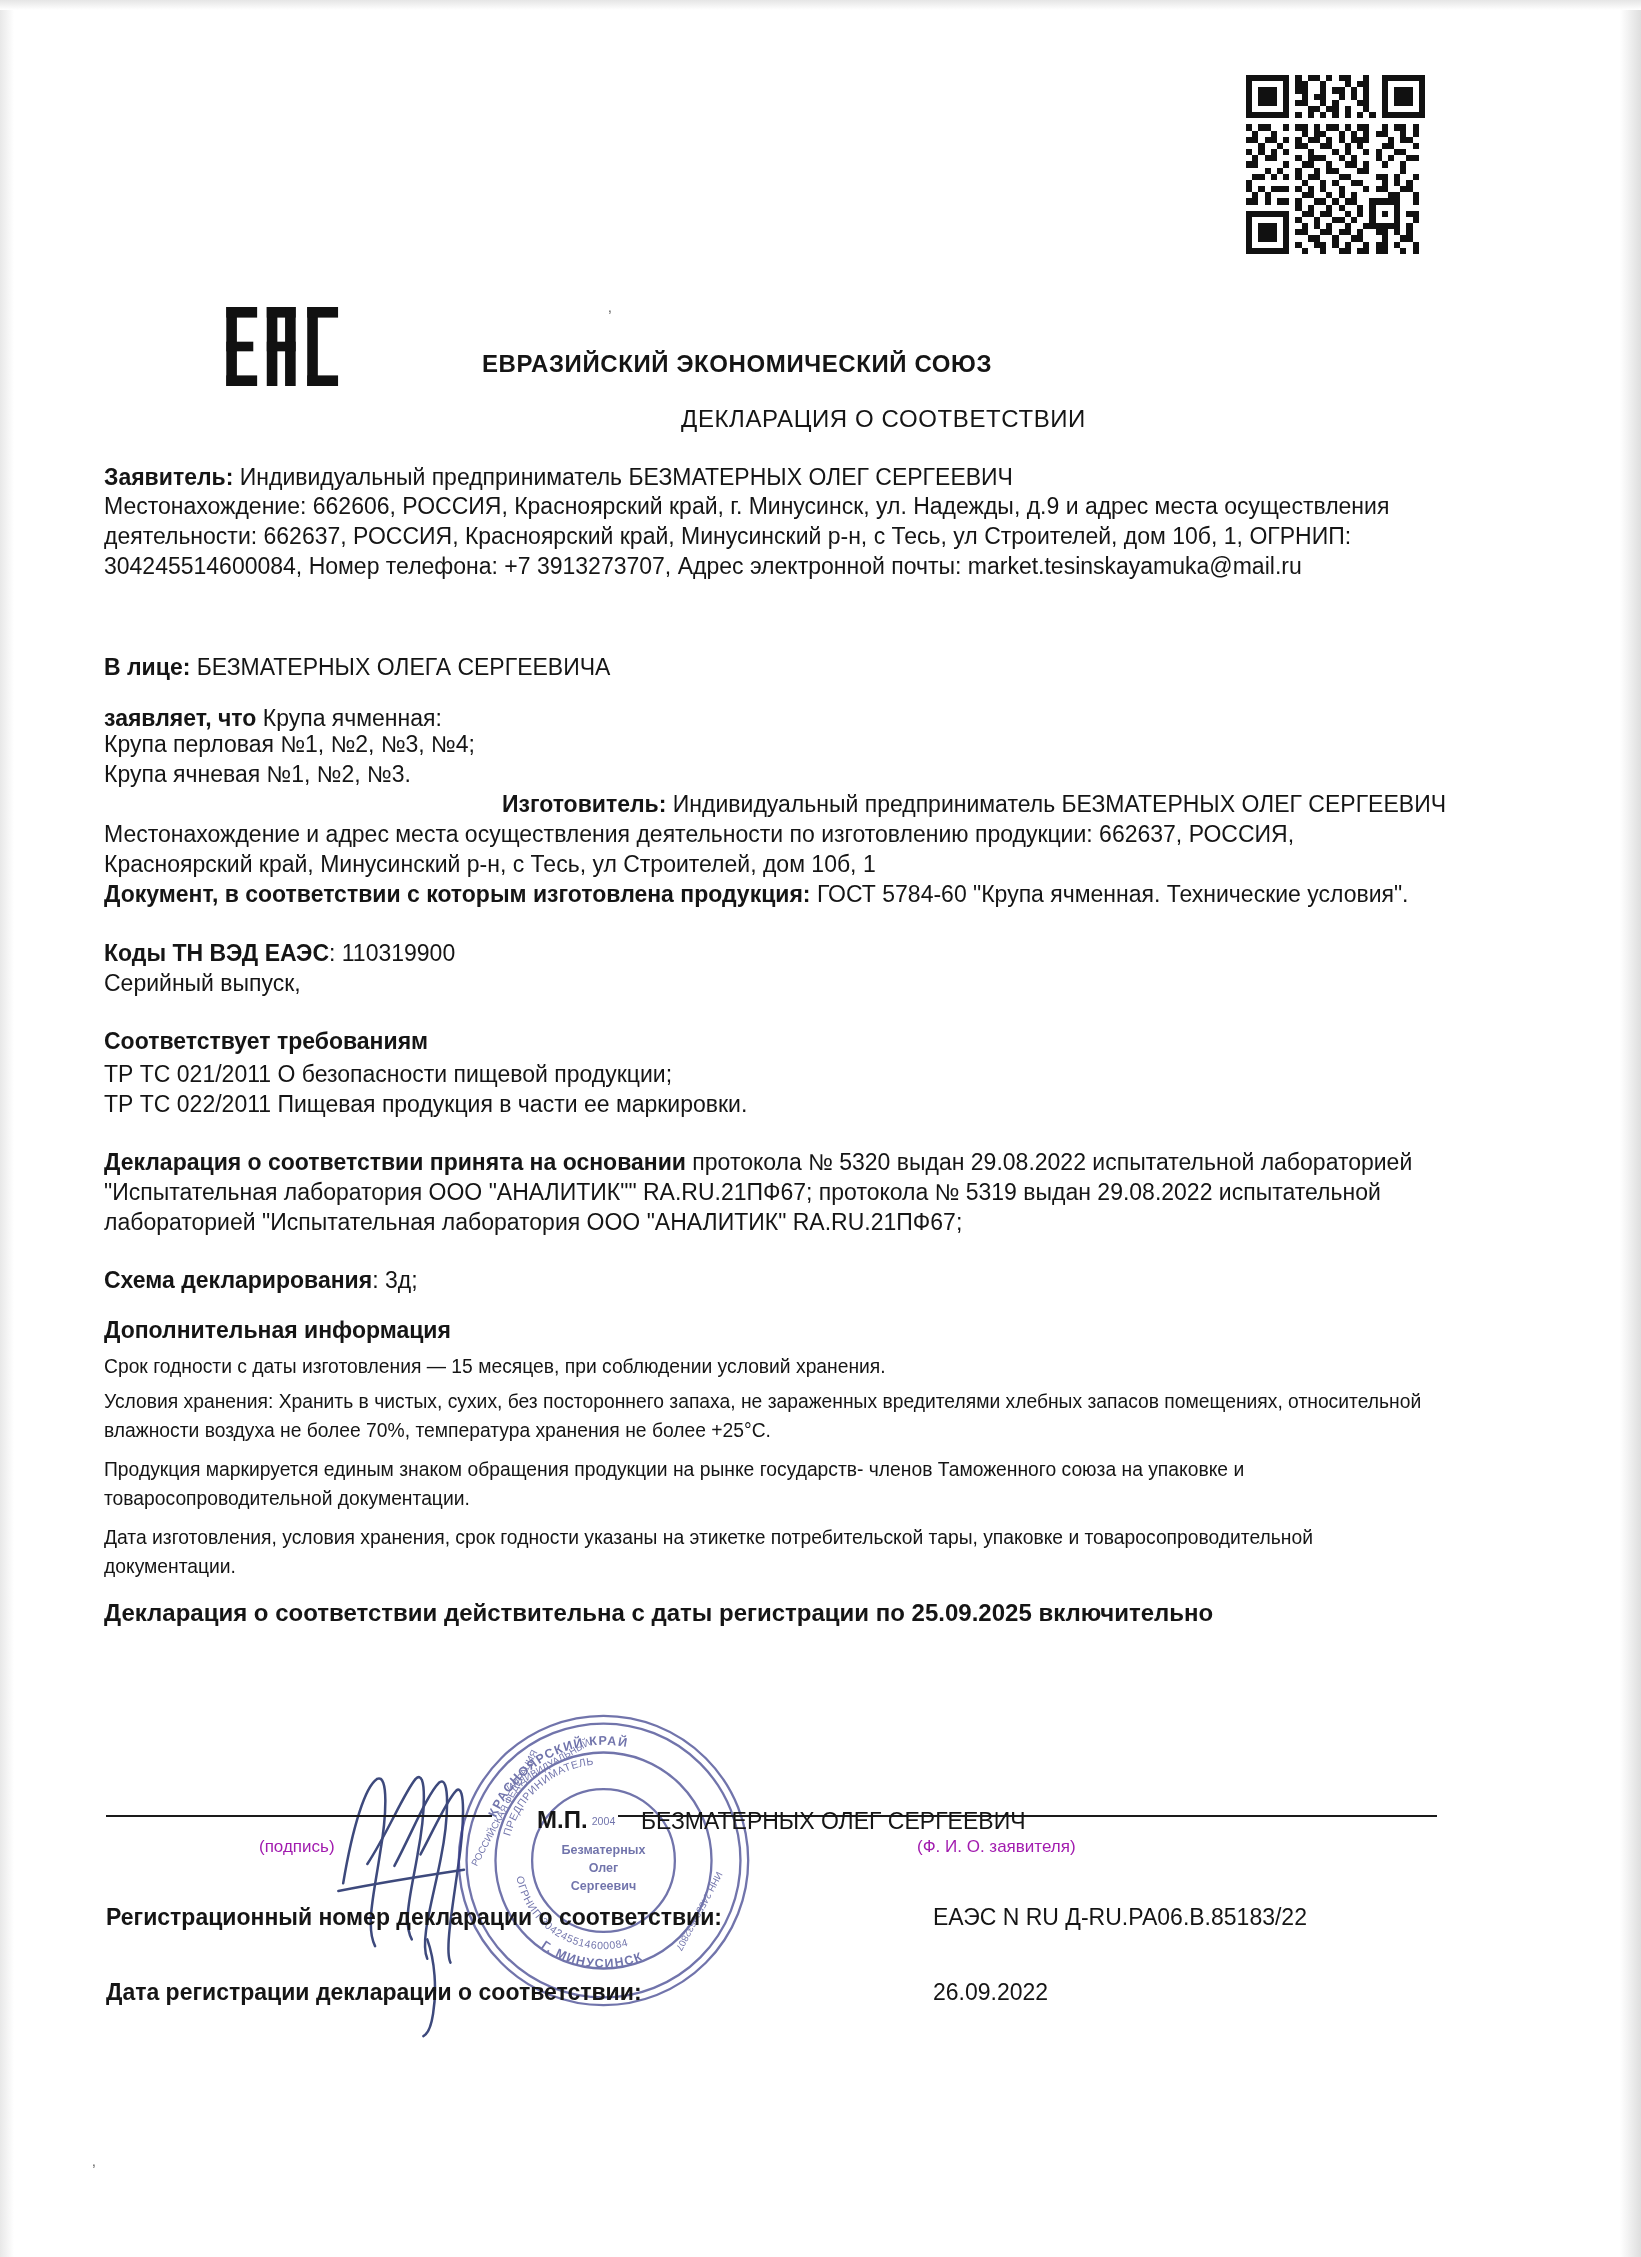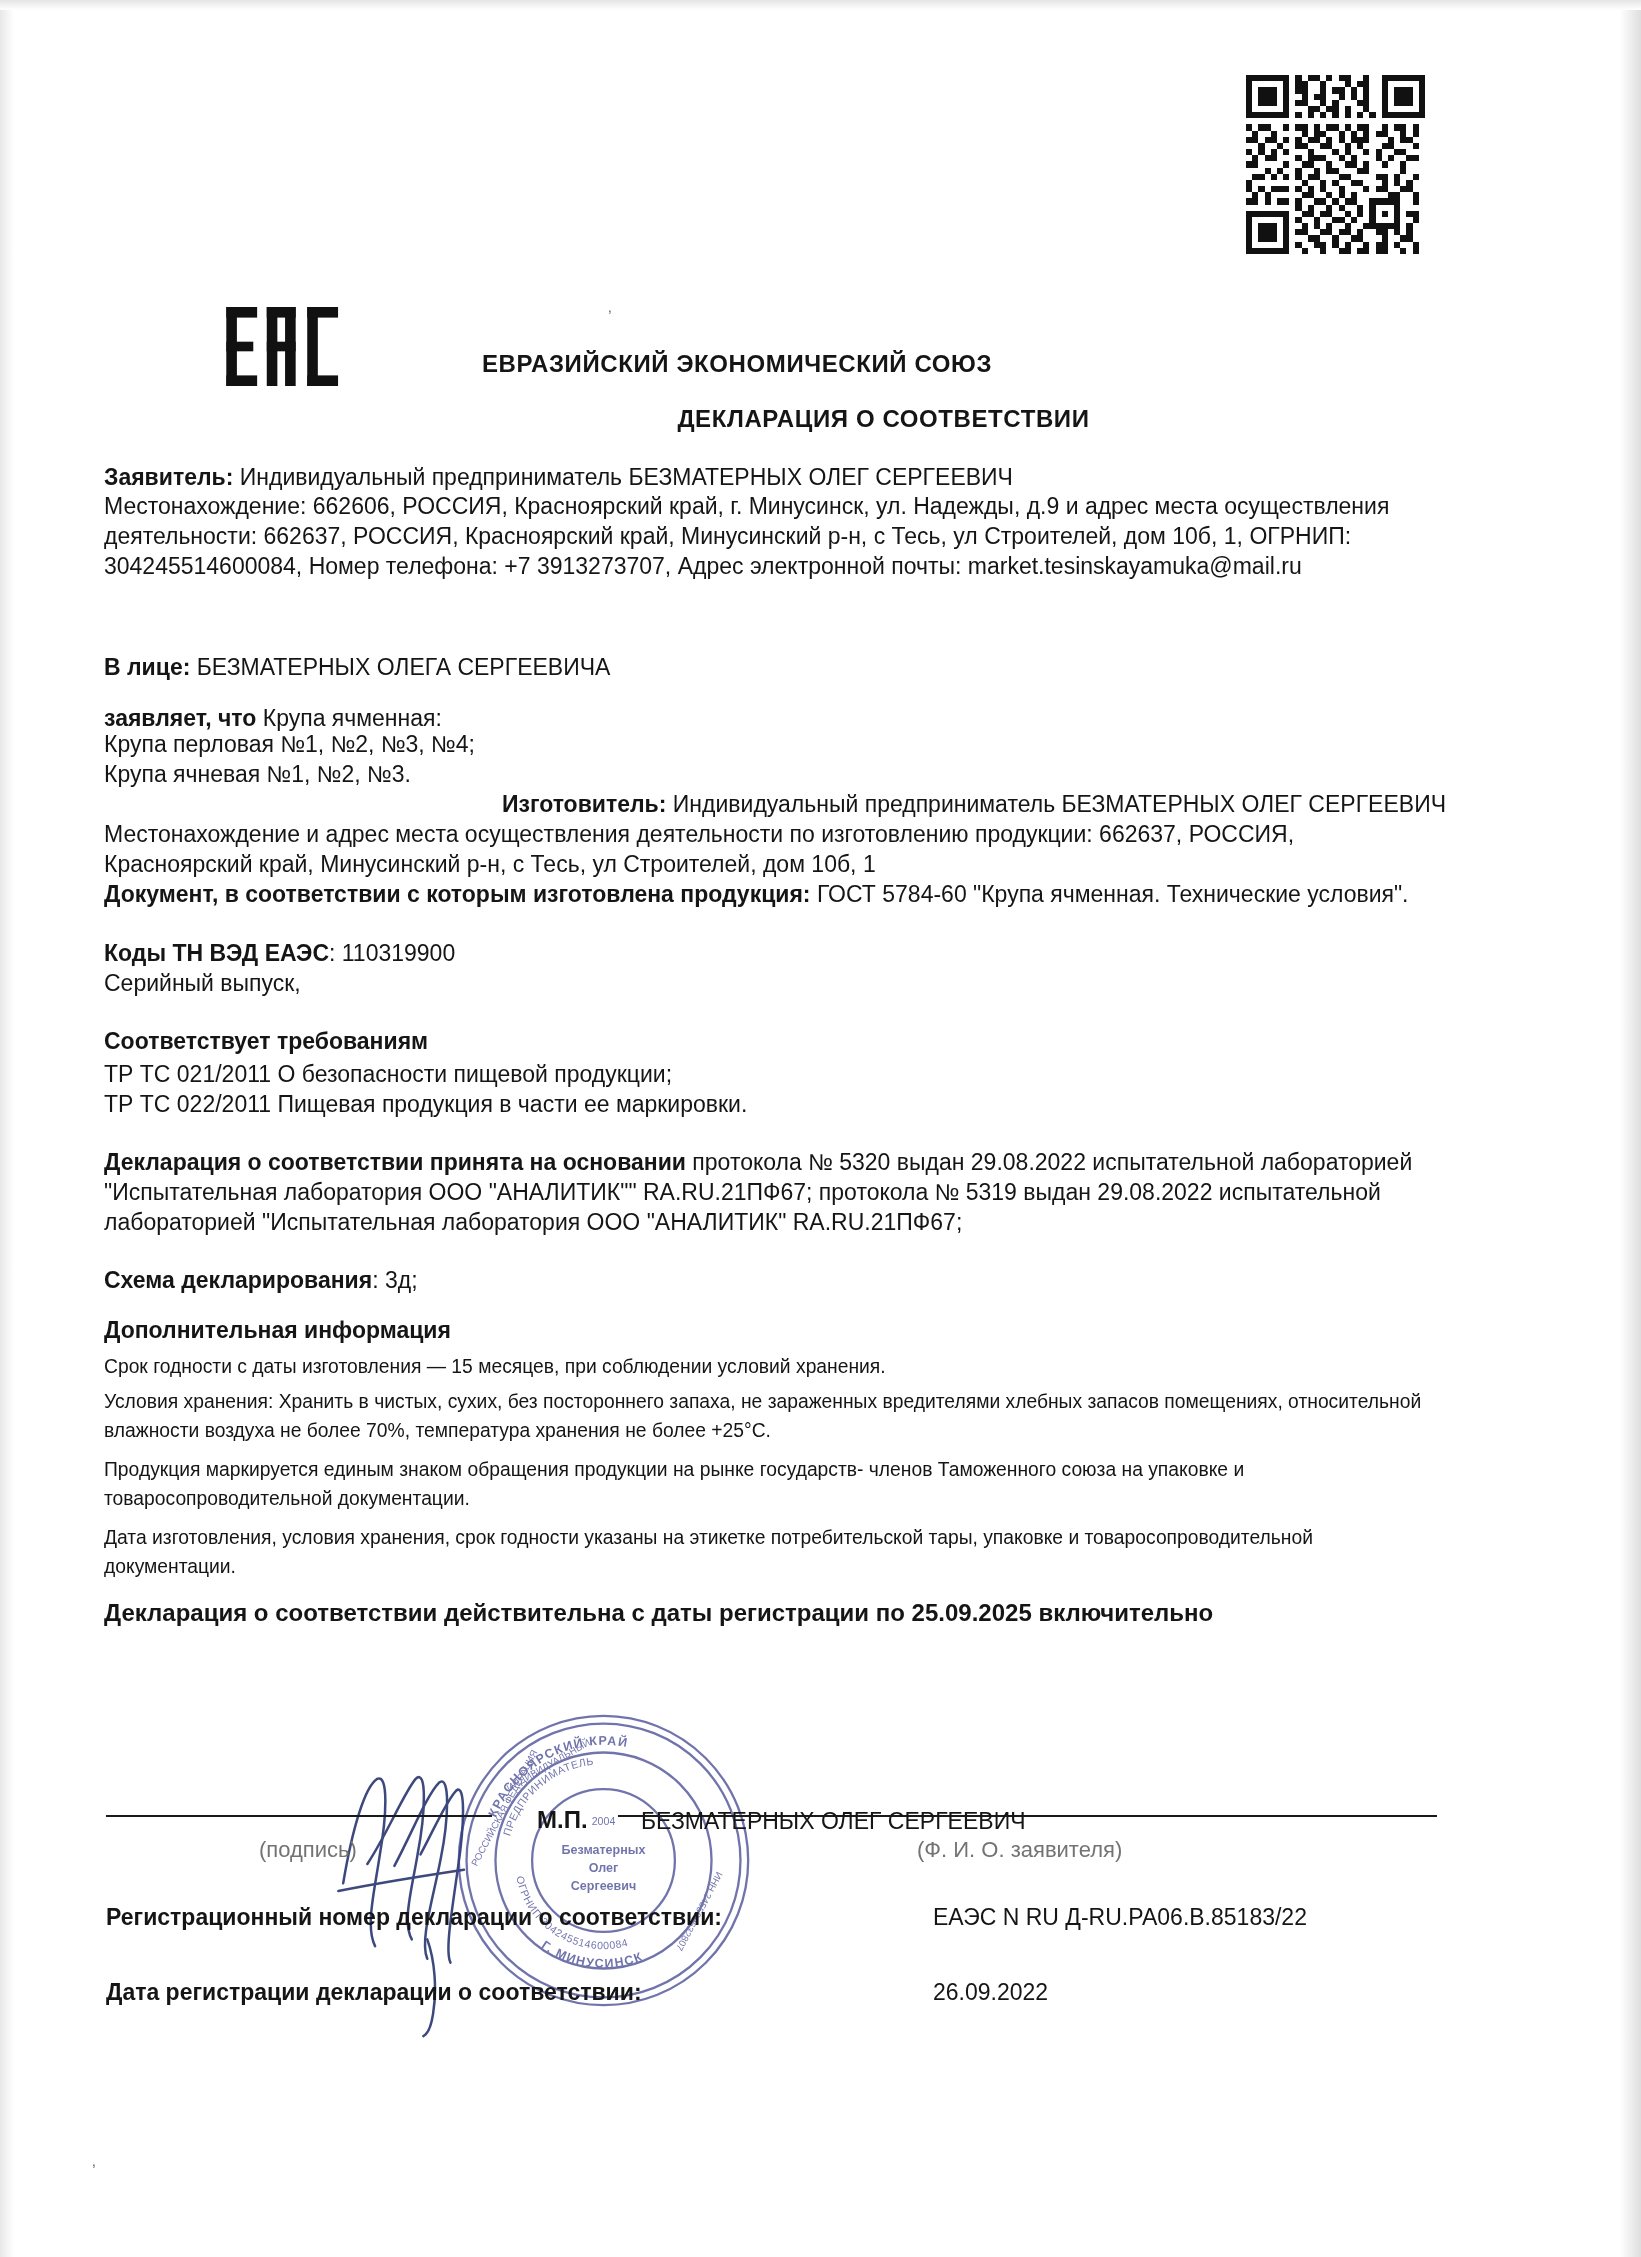--- a/index.html
+++ b/index.html
@@ -67,21 +67,21 @@
     letter-spacing: 0.6px;
   }
   .title2 {
     position: absolute;
     left: 0; top: 405px;
     width: 1641px;
     text-align: center;
     padding-left: 126px;
     box-sizing: border-box;
     font-size: 24px;
-    font-weight: bold;
+    font-weight: normal;
     letter-spacing: 0.6px;
   }
 
   .body-block {
     position: absolute;
     left: 104px;
     width: 1342px;
     font-size: 23px;
     line-height: 30px;
   }
@@ -98,22 +98,22 @@
   }
 
   
   .sig-line {
     position: absolute;
     height: 1.9px;
     background: #1a1a1a;
   }
   .sig-caption {
     position: absolute;
-    font-size: 22px;
-    color: #737373;
+    font-size: 17px;
+    color: #a21caf;
   }
   .mp {
     position: absolute;
     font-size: 24px;
     font-weight: bold;
   }
   .sig-name {
     position: absolute;
     font-size: 23px;
     text-align: center;

